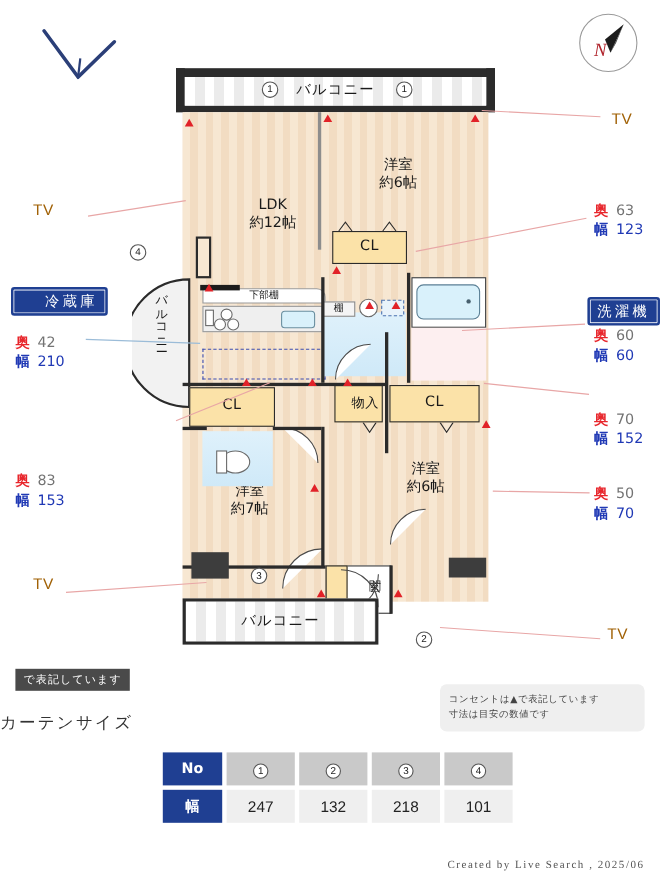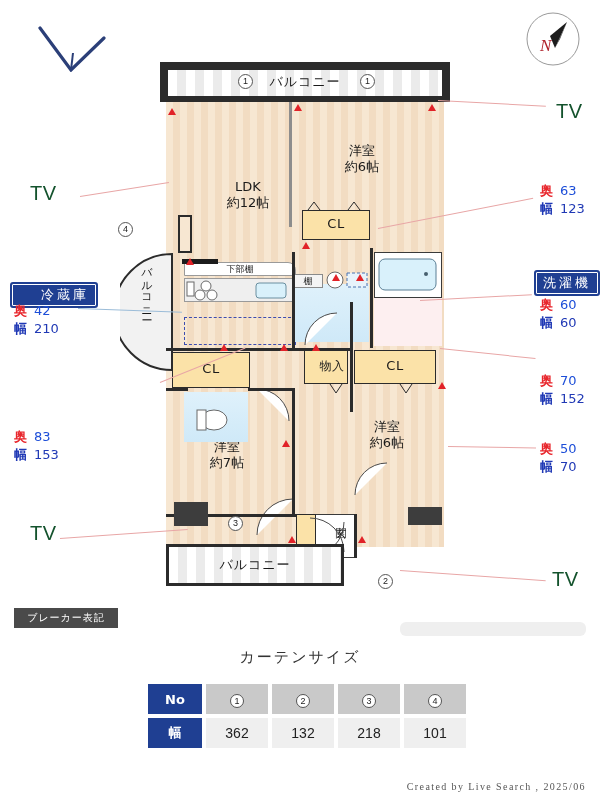--- a/index.html
+++ b/index.html
@@ -61,28 +61,28 @@
   }
   .numcirc {
     position:absolute; width:15px; height:15px; border-radius:50%;
     background:#fff; border:1px solid #555; color:#222;
     font-size:9px; line-height:13px; text-align:center;
   }
 
   
   .lead { position:absolute; background:#e8a6a6; height:1px; transform-origin:0 50%; }
   .tv {
-    position:absolute; color:#14532d; font-size:20px;
+    position:absolute; color:#a16207; font-size:14px;
     font-family:"Liberation Sans",sans-serif; letter-spacing:.5px;
   }
   .dim { position:absolute; font-size:13px; white-space:nowrap;
          font-family:"DejaVu Sans","Liberation Sans",sans-serif; }
   .dim .oku  { color:#e8262c; font-weight:bold; letter-spacing:1px; }
   .dim .haba { color:#2039b5; font-weight:bold; letter-spacing:1px; }
-  .dim .num-r{ color:#1d4ed8; }
+  .dim .num-r{ color:#737373; }
   .dim .num-b{ color:#2039b5; }
   .dim-row { display:flex; gap:6px; align-items:baseline; }
 
   .tagbox {
     position:absolute; background:#1f3f92; color:#fff;
     border:2px solid #1f3f92; border-radius:3px;
     font-size:13px; padding:2px 7px; letter-spacing:3px;
     font-family:"DejaVu Sans","Liberation Sans",sans-serif;
     box-shadow:0 0 0 1px #fff inset;
   }
@@ -102,21 +102,21 @@
   
   #note {
     left:400px; top:622px; width:186px;
     background:#efefef; border-radius:6px; padding:7px 8px;
     color:#444; font-size:8.5px; line-height:1.7; letter-spacing:.6px;
     font-family:"DejaVu Sans","Liberation Sans",sans-serif;
   }
 
   
   #curtain-title {
-    left:0; right:0; top:648px; text-align:center;
+    left:0; right:0; top:648px; 
     font-size:15px; color:#333; letter-spacing:2px;
     font-family:"DejaVu Sans","Liberation Sans",sans-serif;
   }
   #curtain { left:144px; top:680px; border-collapse:separate; border-spacing:4px; }
   #curtain td { width:62px; height:30px; text-align:center; font-size:14px; }
   #curtain td.hd {
     background:#1f3f92; color:#fff; width:54px; font-size:13px; font-weight:bold;
     font-family:"DejaVu Sans","Liberation Sans",sans-serif;
   }
   #curtain td.no { background:#c9c9c9; }
@@ -304,21 +304,21 @@
 <div class="lead" style="left:440px;top:348px;width:96px;transform:rotate(6deg);"></div>
 <div class="lead" style="left:448px;top:446px;width:88px;transform:rotate(1deg);"></div>
 <div class="lead" style="left:160px;top:382px;width:92px;transform:rotate(-22deg);"></div>
 <div class="lead" style="left:78px;top:308px;width:104px;transform:rotate(2deg);background:#9bbcd8;"></div>
 
 <div class="tv" style="left:30px;top:182px;">TV</div>
 <div class="tv" style="left:556px;top:100px;">TV</div>
 <div class="tv" style="left:30px;top:522px;">TV</div>
 <div class="tv" style="left:552px;top:568px;">TV</div>
 
-<div class="tagbox" style="left:10px;top:282px;padding-left:29px;">冷蔵庫</div>
+<div class="tagbox" style="left:10px;top:261px;padding-left:29px;">冷蔵庫</div>
 <div class="dim" style="left:14px;top:302px;">
   <div class="dim-row">
     <span class="oku">奥</span>
     <span class="num-r">42</span>
   </div>
   <div class="dim-row">
     <span class="haba">幅</span>
     <span class="num-b">210</span>
   </div>
 </div>
@@ -373,39 +373,41 @@
     <span class="oku">奥</span>
     <span class="num-r">83</span>
   </div>
   <div class="dim-row">
     <span class="haba">幅</span>
     <span class="num-b">153</span>
   </div>
 </div>
 
 <div class="abs" id="breaker">
-  <div class="hdr">ブレーカー表記</div>
+  <div class="hdr">で表記しています</div>
 </div>
 
 <div class="abs" id="note">
+  <div>コンセントは▲で表記しています</div>
+  <div>寸法は目安の数値です</div>
 </div>
 
 <div class="abs" id="curtain-title">カーテンサイズ</div>
 <table class="abs" id="curtain">
   <tbody>
       <tr>
     <td class="hd">No</td>
     <td class="no"><span class="c">1</span></td>
     <td class="no"><span class="c">2</span></td>
     <td class="no"><span class="c">3</span></td>
     <td class="no"><span class="c">4</span></td>
   </tr>
   <tr>
     <td class="hd">幅</td>
-    <td class="v">362</td>
+    <td class="v">247</td>
     <td class="v">132</td>
     <td class="v">218</td>
     <td class="v">101</td>
   </tr>
 </tbody>
   </table>
 
 <div class="abs" id="footer">Created by Live Search , 2025/06</div>
 
 </body></html>

